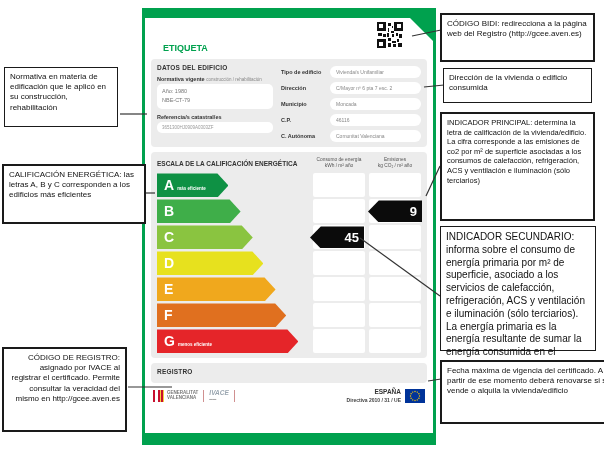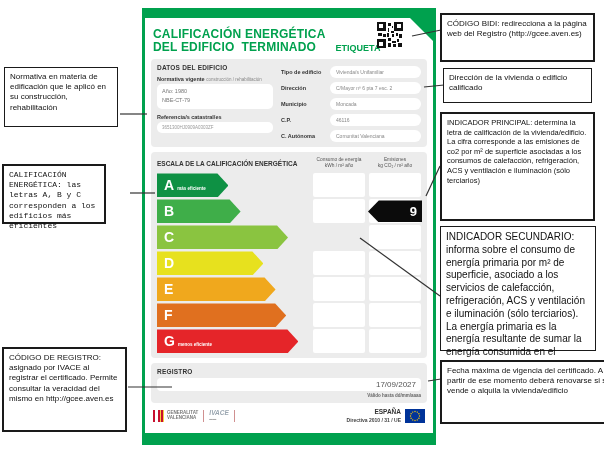--- a/index.html
+++ b/index.html
@@ -84,42 +84,41 @@
   .country-block { text-align:right; line-height:1.25; }
   .country { font-size:6.5px; font-weight:bold; color:#333; }
   .directive { font-size:5px; font-weight:bold; color:#444; }
   .eu-flag { width:20px; height:14px; flex:none; }
 
   
   .callout { position:absolute; background:#fff; border:2px solid var(--callout-border,#1a1a1a);
      padding:4px 5px; font-size:8px; line-height:1.28; color:#111; z-index:3; white-space:pre-line; }
   .callout.thin { border-width:1px; }
   .co-l1 { left:4px;  top:67px;  width:114px; height:60px; }
-  .co-l2 { left:2px;  top:164px; width:104px; height:60px;font-family:Liberation Mono, monospace; }
-  .co-l3 { left:2px;  top:347px; width:125px; height:85px; }
+  .co-l2 { left:2px;  top:164px; width:144px; height:60px; }
+  .co-l3 { left:2px;  top:347px; width:125px; height:85px;text-align:right; }
   .co-r1 { left:440px; top:13px;  width:155px; height:49px; }
   .co-r2 { left:443px; top:68px;  width:149px; height:35px; }
   .co-r3 { left:440px; top:112px; width:155px; height:109px; font-size:7.5px; }
   .co-r4 { left:440px; top:226px; width:156px; height:125px; font-size:10px; }
   .co-r5 { left:440px; top:360px; width:184px; height:64px; }
 
   .connectors { position:absolute; left:0; top:0; z-index:2; pointer-events:none; }
 </style>
 </head>
 <body>
 
 <div class="canvas">
 
   <div class="cert">
     <div class="band-top"></div>
     <div class="corner-fold"></div>
 
     <div class="cert-inner">
       <div class="cert-header">
-        <div class="cert-title"><span>CALIFICACIÓN ENERGÉTICA</span><br><span>DEL EDIFICIO  TERMINADO</span></div>
         <div class="etiqueta">ETIQUETA</div>
         <svg class="qr" viewBox="0 0 21 21" shape-rendering="crispEdges">
           <rect x="0" y="0" width="21" height="21" fill="#fff"></rect>
           <g fill="#111">
             <rect x="0" y="0" width="7" height="7"></rect>
               <rect x="14" y="0" width="7" height="7"></rect>
               <rect x="0" y="14" width="7" height="7"></rect>
             <rect x="2" y="2" width="3" height="3" fill="#fff"></rect>
               <rect x="16" y="2" width="3" height="3" fill="#fff"></rect>
               <rect x="2" y="16" width="3" height="3" fill="#fff"></rect>
@@ -212,20 +211,25 @@
                 </div>
             </div>
           </div>
           <div class="scale-row">
             <div class="bar-zone">
                 <div class="bar" style="background: rgb(138, 196, 64); width: 63%;">
                   <span class="letter">C</span>
                   <span class="note"></span>
                 </div>
               </div>
+            <div class="cell">
+              <div class="ind consumo">
+                  <span>45</span>
+                </div>
+            </div>
             <div class="cell"></div>
           </div>
           <div class="scale-row">
             <div class="bar-zone">
                 <div class="bar" style="background: rgb(231, 225, 30); width: 70%;">
                   <span class="letter">D</span>
                   <span class="note"></span>
                 </div>
               </div>
             <div class="cell"></div>
@@ -260,24 +264,20 @@
               </div>
             <div class="cell"></div>
             <div class="cell"></div>
           </div>
         </div>
       </div>
 
       <div class="panel">
         <div class="panel-heading">REGISTRO</div>
         <div class="registro-body">
-          <div class="reg-right">
-            <div class="reg-date">17/09/2027</div>
-            <div class="reg-note">Válido hasta dd/mm/aaaa</div>
-          </div>
         </div>
       </div>
 
       <div class="cert-footer">
         <div class="gva">
           <div class="gva-flag"></div>
           <div class="gva-text"><span>GENERALITAT</span><br><span>VALENCIANA</span></div>
         </div>
         <div class="vdiv"></div>
         <div>
@@ -323,19 +323,19 @@
       <line x1="120" y1="114" x2="147" y2="114"></line>
       <line x1="130" y1="193" x2="155" y2="193"></line>
       <line x1="128" y1="387" x2="172" y2="387"></line>
     </g>
   </svg>
 
   <div class="callout thin co-l1">Normativa en materia de edificación que le aplicó en su construcción, rehabilitación</div>
   <div class="callout co-l2">CALIFICACIÓN ENERGÉTICA: las letras A, B y C corresponden a los edificios más eficientes</div>
   <div class="callout co-l3">CÓDIGO DE REGISTRO: asignado por IVACE al registrar el certificado. Permite consultar la veracidad del mismo en http://gcee.aven.es</div>
   <div class="callout co-r1">CÓDIGO BIDI: redirecciona a la página web del Registro (http://gcee.aven.es)</div>
-  <div class="callout thin co-r2">Dirección de la vivienda o edificio calificado</div>
+  <div class="callout thin co-r2">Dirección de la vivienda o edificio consumida</div>
   <div class="callout co-r3">INDICADOR PRINCIPAL: determina la letra de calificación de la vivienda/edificio. La cifra corresponde a las emisiones de co2 por m² de superficie asociadas a los consumos de calefacción, refrigeración, ACS y ventilación e iluminación (sólo terciarios)</div>
   <div class="callout thin co-r4">INDICADOR SECUNDARIO: informa sobre el consumo de energía primaria por m² de superficie, asociado a los servicios de calefacción, refrigeración, ACS y ventilación e iluminación (sólo terciarios).
 La energía primaria es la energía resultante de sumar la energía consumida en el edificio/vivienda más las pérdidas por transformación y transporte.</div>
   <div class="callout co-r5">Fecha máxima de vigencia del certificado. A partir de ese momento deberá renovarse si se vende o alquila la vivienda/edificio</div>
 
 </div>
 
 </body></html>

